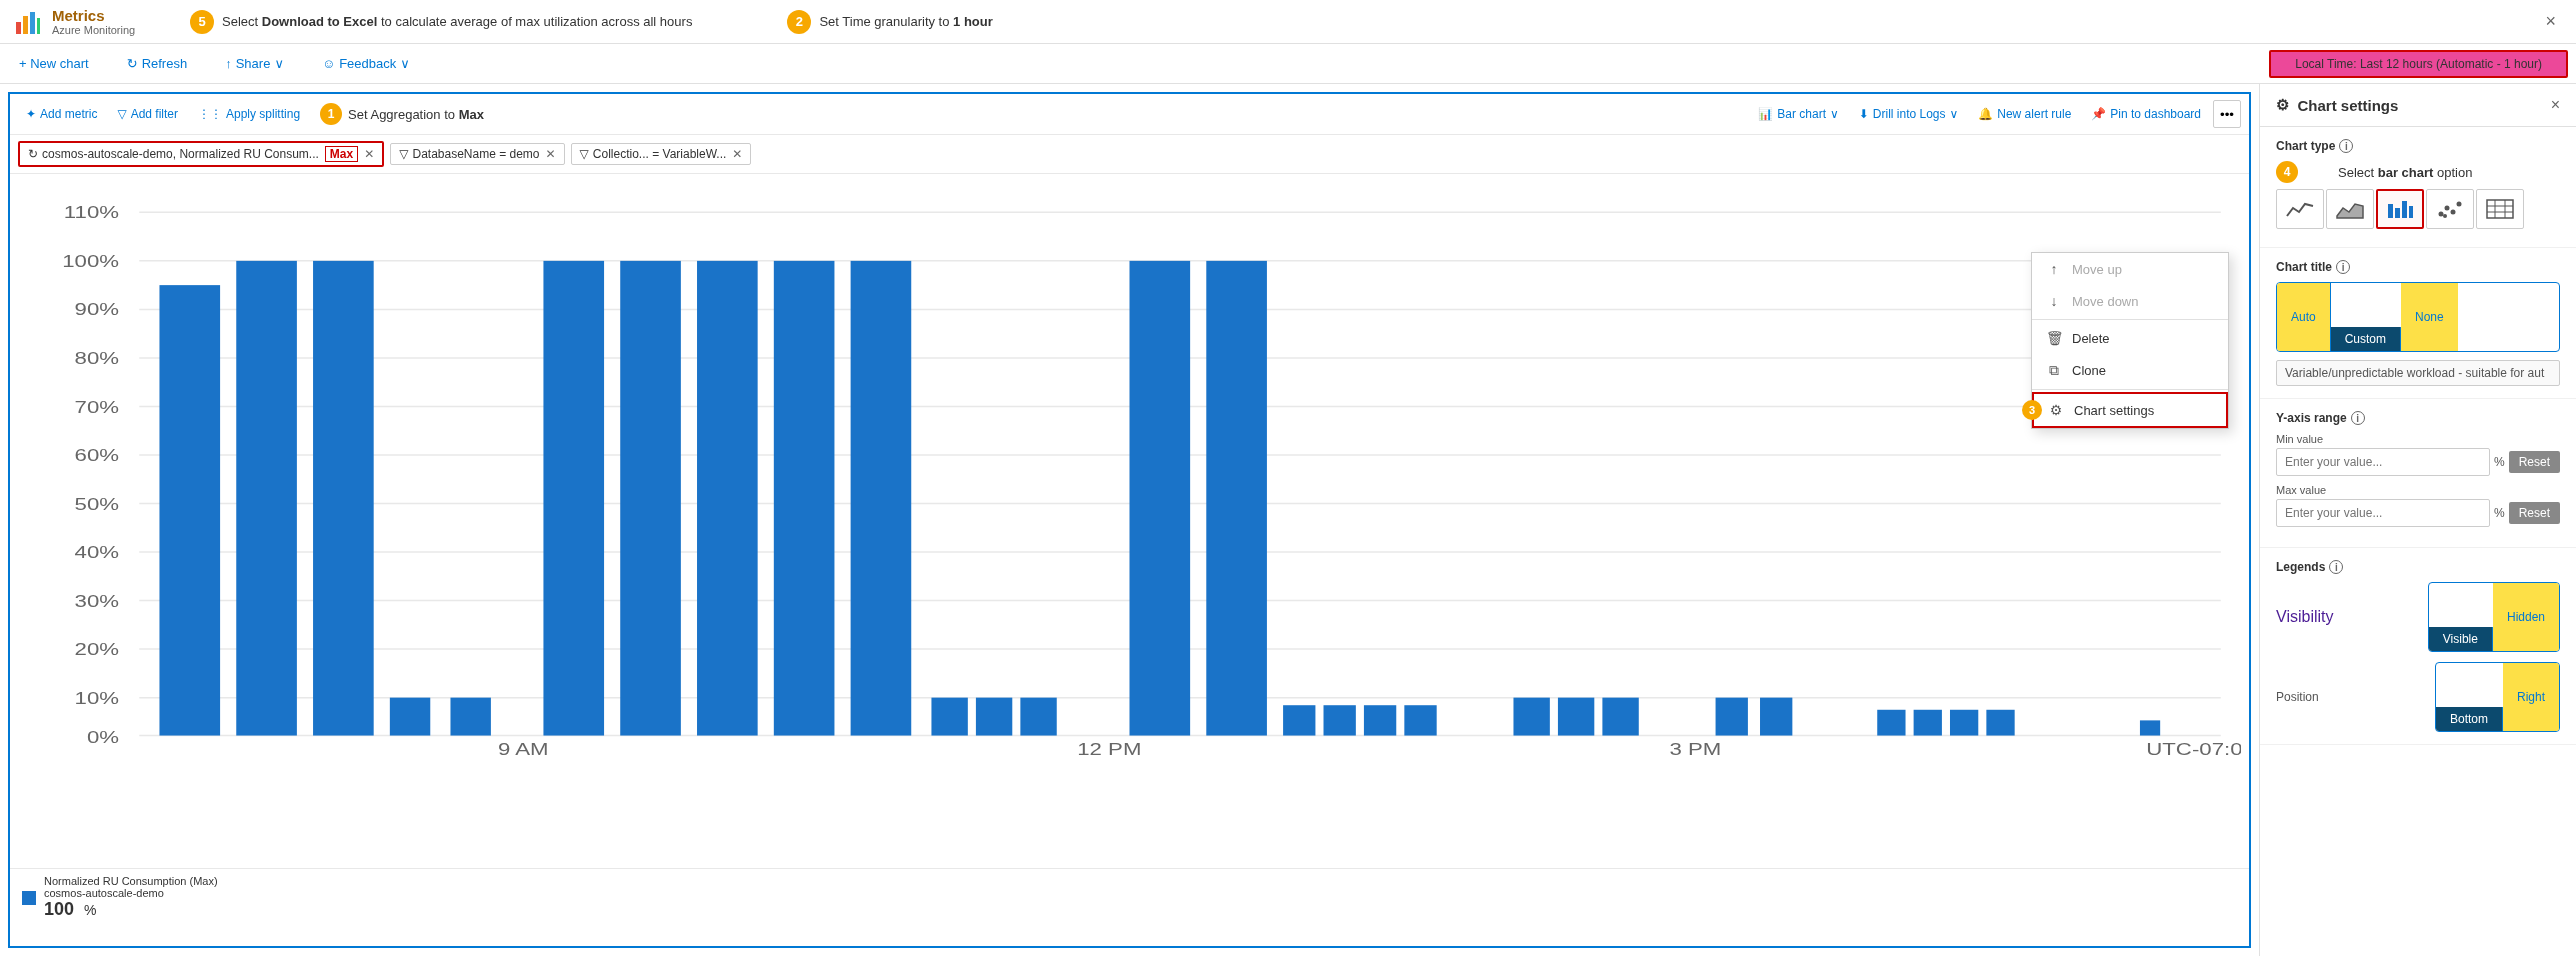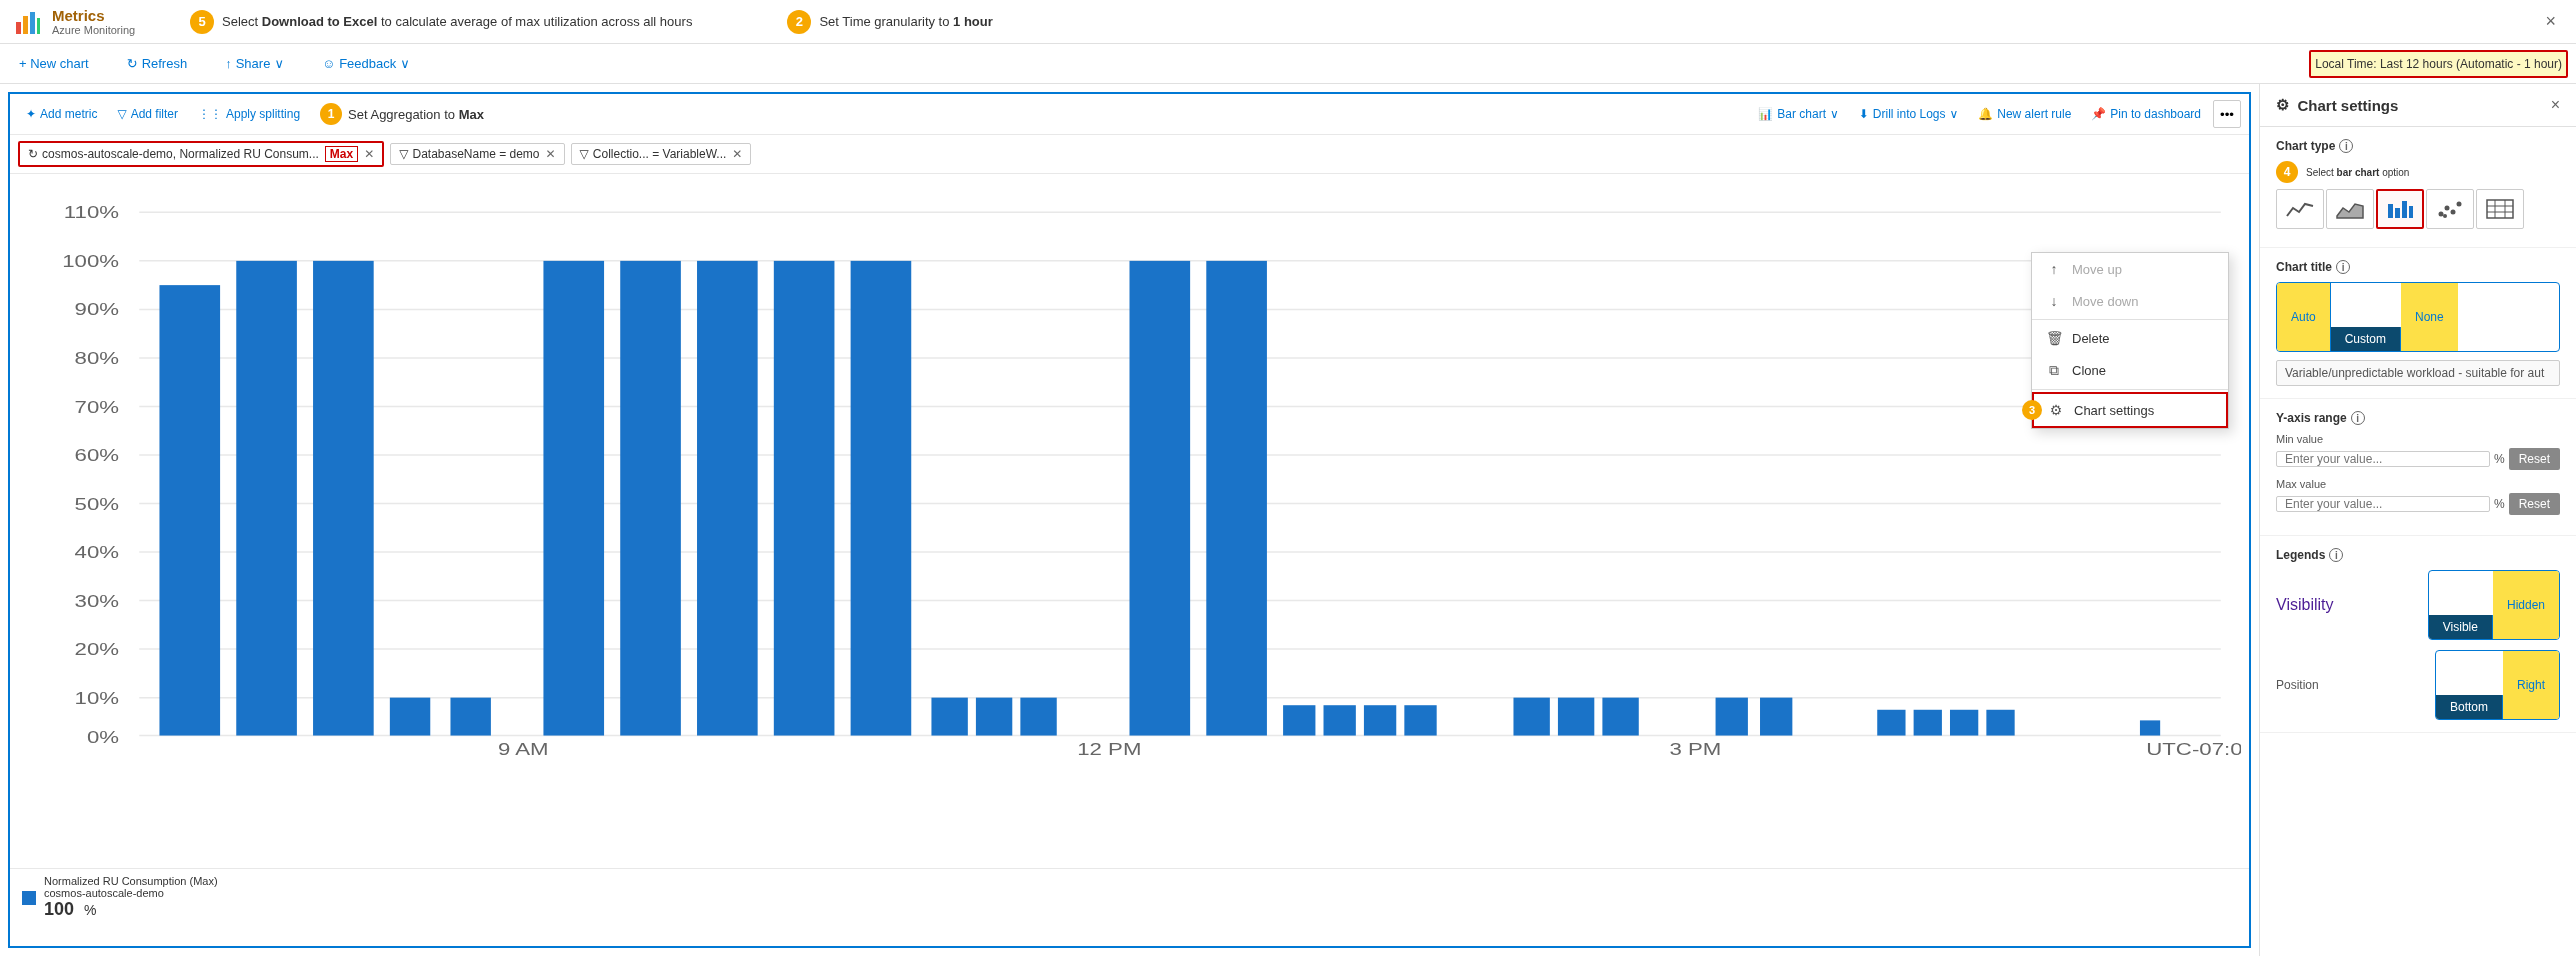--- a/index.html
+++ b/index.html
@@ -207,21 +207,21 @@
     .chart-title-input {
       width: 100%; padding: 5px 8px; border: 1px solid #ccc; border-radius: 2px;
       font-size: 12px; background: #f9f9f9; color: #555;
     }
 
     
     .range-row { margin-bottom: 8px; }
     .range-label { font-size: 11px; color: #555; margin-bottom: 3px; }
     .range-input-row { display: flex; align-items: center; gap: 4px; }
     .range-input {
-      flex: 1; padding: 0 8px; border: 1px solid #ccc; border-radius: 2px;
+      flex: 1; padding: 6px 8px; border: 1px solid #ccc; border-radius: 2px;
       font-size: 12px; color: #aaa;
     }
     .pct-label { font-size: 12px; color: #555; }
     .reset-btn {
       padding: 4px 10px; background: #888; color: #fff; border: none;
       border-radius: 2px; cursor: pointer; font-size: 12px;
     }
 
     
     .step-badge {
@@ -287,21 +287,21 @@
     <span>↑</span>
     <span>Share</span>
     <span>∨</span>
   </button>
   <button class="tool-btn">
     <span>☺</span>
     <span>Feedback</span>
     <span>∨</span>
   </button>
 
-  <button class="time-range-btn" style="border: 2px solid #c00; border-radius: 2px; background: #fef9c3; padding: 5px 4px; font-size: 12px; color: #333; cursor: pointer;">Local Time: Last 12 hours (Automatic - 1 hour)</button>
+  <button class="time-range-btn" style="border: 2px solid #c00; border-radius: 2px; background: #ec4899; padding: 5px 24px; font-size: 12px; color: #333; cursor: pointer;">Local Time: Last 12 hours (Automatic - 1 hour)</button>
 </div>
 
 <div class="main-layout">
 
   <div class="chart-panel">
 
 
     <div class="chart-toolbar">
       <button class="chart-tool-btn">
         <span>✦</span>
@@ -497,21 +497,21 @@
       <button class="settings-close">×</button>
     </div>
 
     <div class="settings-section">
       <div class="settings-label">
         <span>Chart type</span>
         <span class="info-icon">i</span>
       </div>
       <div style="display:flex;align-items:center;gap:8px;margin-bottom:6px;">
         <div class="step-badge">4</div>
-        <span style="font-size:10px;">Select <strong>bar chart</strong> option</span>
+        <span style="font-size:13px;margin-left:32px;">Select <strong>bar chart</strong> option</span>
       </div>
       <div class="chart-type-row">
 
         <button class="chart-type-btn">
           <svg width="30" height="22" viewBox="0 0 30 22">
             <polyline points="2,18 8,10 14,14 20,6 28,8" fill="none" stroke="#555" stroke-width="2"></polyline>
           </svg>
         </button>
 
         <button class="chart-type-btn">

